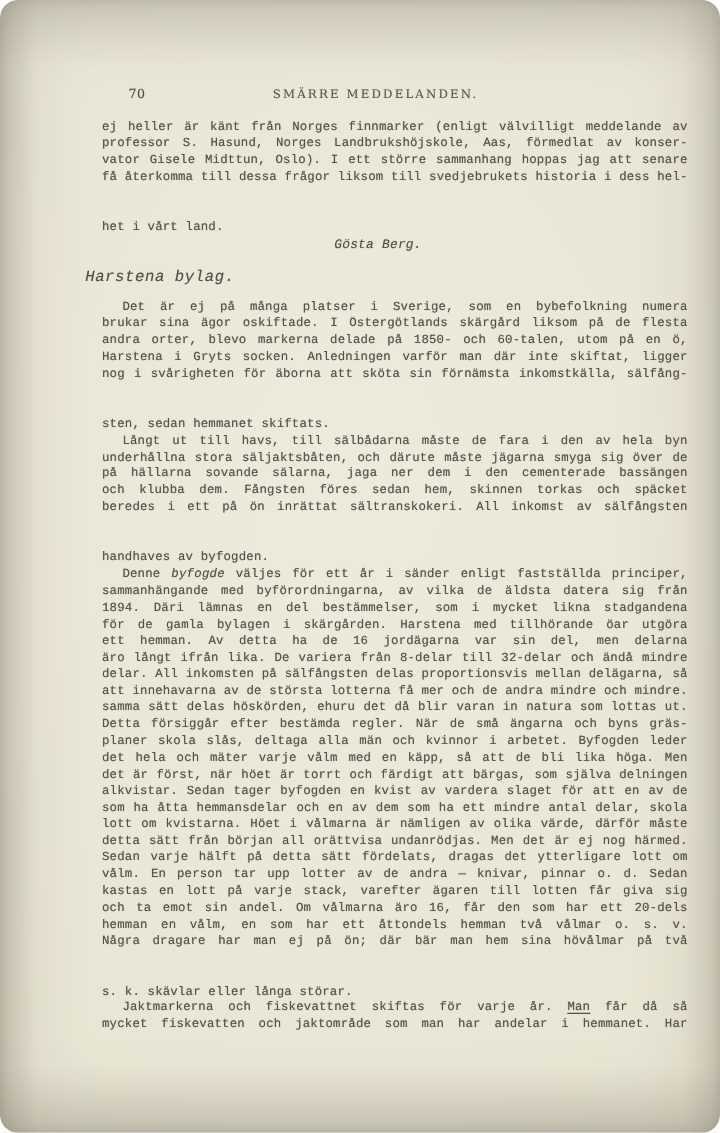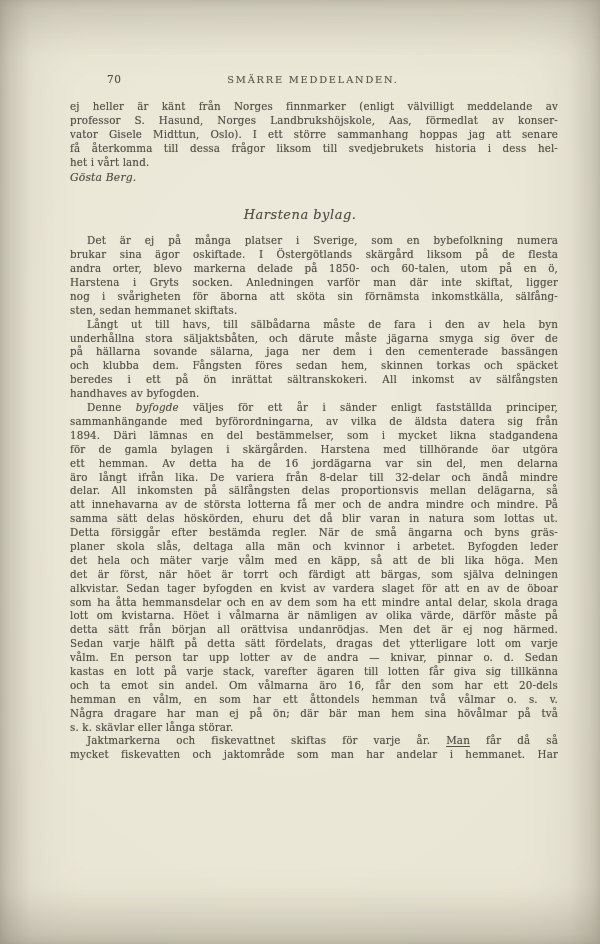--- a/index.html
+++ b/index.html
@@ -10,55 +10,57 @@
   }
   .page{
     position:relative;width:600px;height:944px;
     background:
       radial-gradient(130% 115% at 48% 42%, rgba(255,255,255,0.22), rgba(255,255,255,0) 62%),
       linear-gradient(90deg, rgba(110,105,90,0.20), rgba(110,105,90,0) 5%, rgba(110,105,90,0) 95%, rgba(110,105,90,0.14)),
       linear-gradient(0deg, rgba(110,105,90,0.18), rgba(110,105,90,0) 6%, rgba(110,105,90,0) 94%, rgba(110,105,90,0.14)),
       #e9e5d3;
     box-shadow: inset 0 0 70px rgba(95,90,74,0.30), inset 0 0 10px rgba(95,90,74,0.18);
     color:#56524a;
+    border-radius:15px;
   }
   .ink{
     color:#56524a;
     text-shadow:0 0 0.7px rgba(86,82,74,0.55);
   }
   .page-number{
     position:absolute;left:107px;top:73px;
     font-size:10.5px;letter-spacing:0.5px;
   }
   .running-header{
     position:absolute;left:85px;top:74px;width:488px;
     text-align:center;font-size:9.8px;letter-spacing:1.8px;
     color:#5f5b52;transform:translateX(-16px);
     text-shadow:0 0 0.7px rgba(95,91,82,0.5);
   }
   .text-column{
-    position:absolute;left:70px;top:100px;width:488px;
+    position:absolute;left:85px;top:100px;width:488px;
     font-size:10.3px;line-height:13.9px;
     letter-spacing:0.15px;
+    font-family:Liberation Mono, monospace;
   }
   .para{margin:0;}
   .line{
     text-align:justify;
     text-align-last:justify;
     height:13.9px;overflow:hidden;
   }
-  .line.last{text-align-last:left;}
+  .line.last{text-align-last:left;margin-top:28px;}
   .para.indent .line:first-child{text-indent:17px;}
   .signature{
-    text-align:left;padding-right:28px;margin-top:2px;
+    text-align:center;padding-right:28px;margin-top:2px;
     font-style:italic;font-size:10.8px;height:14px;
   }
   .section-heading{
-    text-align:center;font-style:italic;font-size:13px;
-    letter-spacing:0.5px;margin:23px 0 12px;transform:translateX(-14px);
+    text-align:left;font-style:italic;font-size:13px;
+    letter-spacing:0.5px;margin:11px 0 12px;transform:translateX(-14px);
   }
   u{text-decoration-thickness:1px;text-underline-offset:2px;}
   i{letter-spacing:0.2px;}
 </style>
 </head>
 <body>
 
 <div class="page">
   <div class="page-number ink">70</div>
   <div class="running-header">SMÄRRE MEDDELANDEN.</div>

